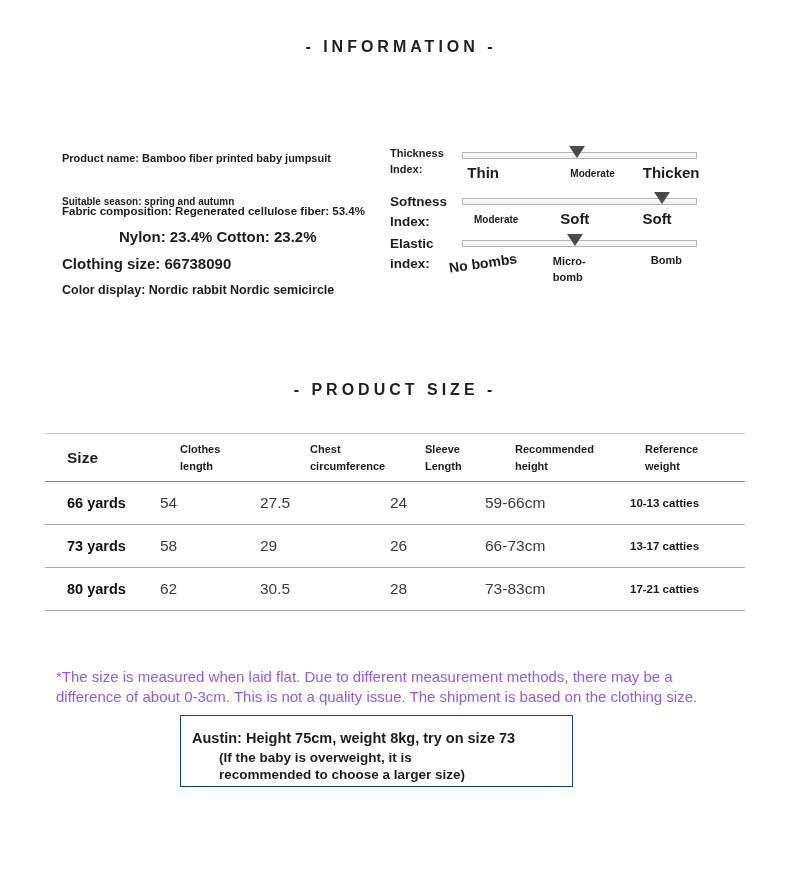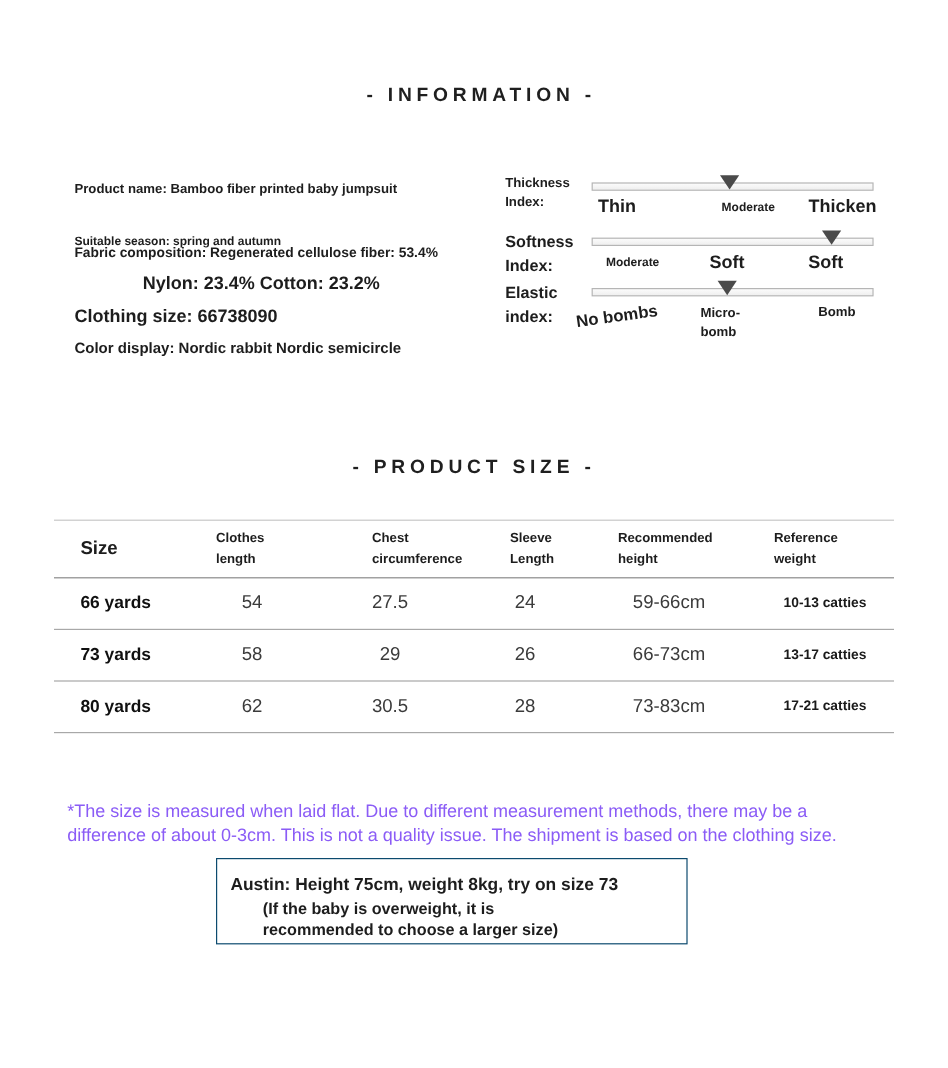--- a/index.html
+++ b/index.html
@@ -5,35 +5,35 @@
   * { margin:0; padding:0; box-sizing:border-box; }
   html,body { background:#ffffff; }
   .page {
     position:relative; width:790px; height:890px; background:#ffffff;
     font-family:"Liberation Sans", sans-serif; color:#1d1d1d; overflow:hidden;
   }
   .section-title {
     position:absolute; left:0; width:100%; text-align:center;
     font-size:16px; font-weight:bold; letter-spacing:4px; color:#1f1f1f;
   }
-  #info-title { top:71px;padding-left:12px; }
+  #info-title { top:38px;padding-left:12px; }
   #size-title { top:381px; }
 
   
   .info-block { position:absolute; left:62px; top:148px; width:345px; }
   .info-line { position:absolute; left:0; white-space:nowrap; font-weight:bold; }
   .il-1 { top:4px;   font-size:11px; }
   .il-2 { top:48px;  font-size:10px; }
   .il-3 { top:57px;  font-size:11.5px; }
   .il-4 { top:80px;  left:57px; font-size:15px; }
   .il-5 { top:107px; font-size:15px; }
   .il-6 { top:135px; font-size:12.5px; }
 
   
-  .indices { position:absolute; left:390px; top:144px; width:322px; height:150px;margin-left:31px; }
+  .indices { position:absolute; left:390px; top:144px; width:322px; height:150px; }
   .idx-row { position:absolute; left:0; width:100%; }
   .idx-row-0 { top:0; }
   .idx-row-1 { top:46px; }
   .idx-row-2 { top:88px; }
   .idx-label { position:absolute; left:0; top:2px; font-weight:bold; line-height:1.45; }
   .idx-label.sm { font-size:11px; }
   .idx-label.lg { font-size:13.5px; }
   .scale { position:absolute; left:72px; right:15px; top:0; height:56px; }
   .bar {
     position:absolute; left:0; right:0; top:8px; height:7px;
@@ -60,21 +60,21 @@
   .size-table tr.hdr { height:48px; border-top:1px solid #c8c8c8; border-bottom:1px solid #8a8a8a; }
   .size-table tr.row { height:43px; border-bottom:1px solid #a8a8a8; }
   .size-table th { font-weight:bold; text-align:left; vertical-align:middle; }
   .size-table th .h2 { display:inline-block; font-size:11px; line-height:1.5; }
   .th-size  { font-size:15.5px; padding-left:22px; }
   .th-c2 { padding-left:20px; } .th-c2 .h2 { width:56px; }
   .th-c3 { padding-left:50px; } .th-c3 .h2 { width:100px; }
   .th-c4 { padding-left:35px; } .th-c4 .h2 { width:52px; }
   .th-c5 { padding-left:30px; } .th-c5 .h2 { width:102px; }
   .th-c6 { padding-left:15px; } .th-c6 .h2 { width:80px; }
-  .size-table td { text-align:center; vertical-align:middle; font-size:15.5px; color:#3b3b3b; }
+  .size-table td { vertical-align:middle; font-size:15.5px; color:#3b3b3b; }
   .size-table td.c-size { text-align:left; padding-left:22px; font-size:14.5px; font-weight:bold; color:#101010; }
   .size-table td.c-wt { font-size:11.5px; font-weight:bold; color:#1a1a1a; }
 
   
   .footnote {
     position:absolute; left:56px; top:667px; width:700px;
     font-size:15px; font-weight:normal; color:#8b5cf6; line-height:20px;
   }
 
   

